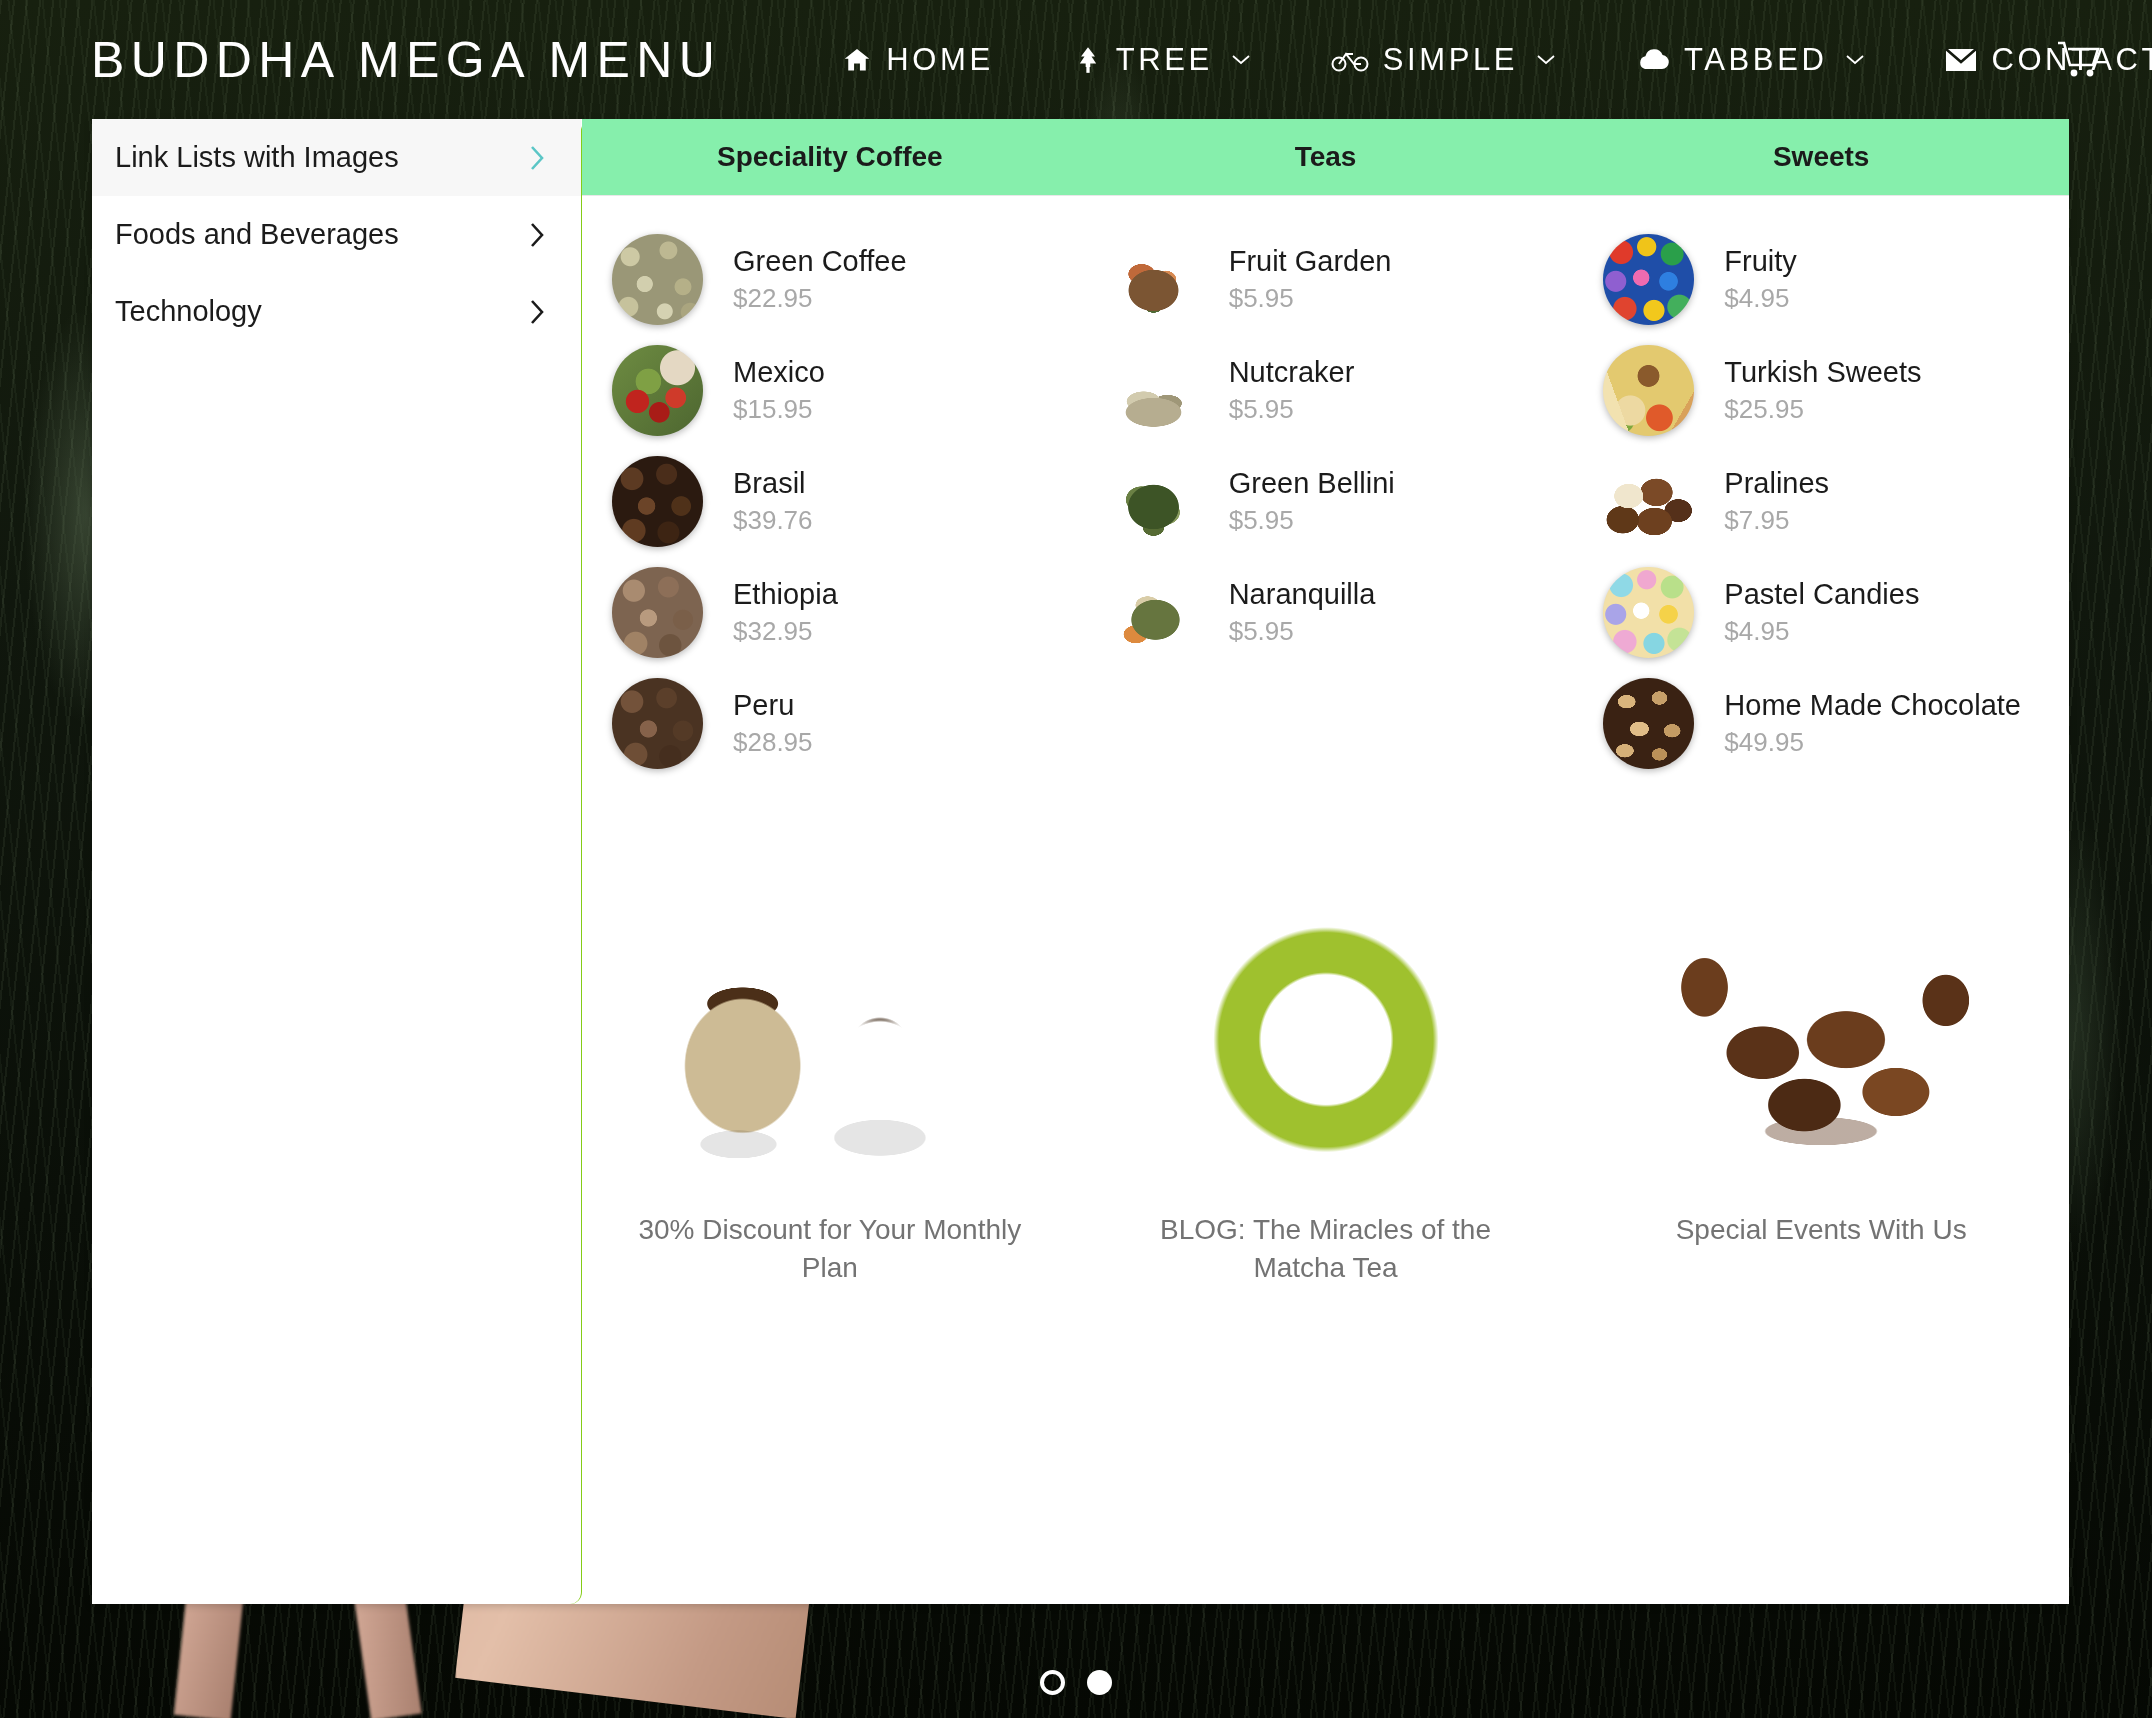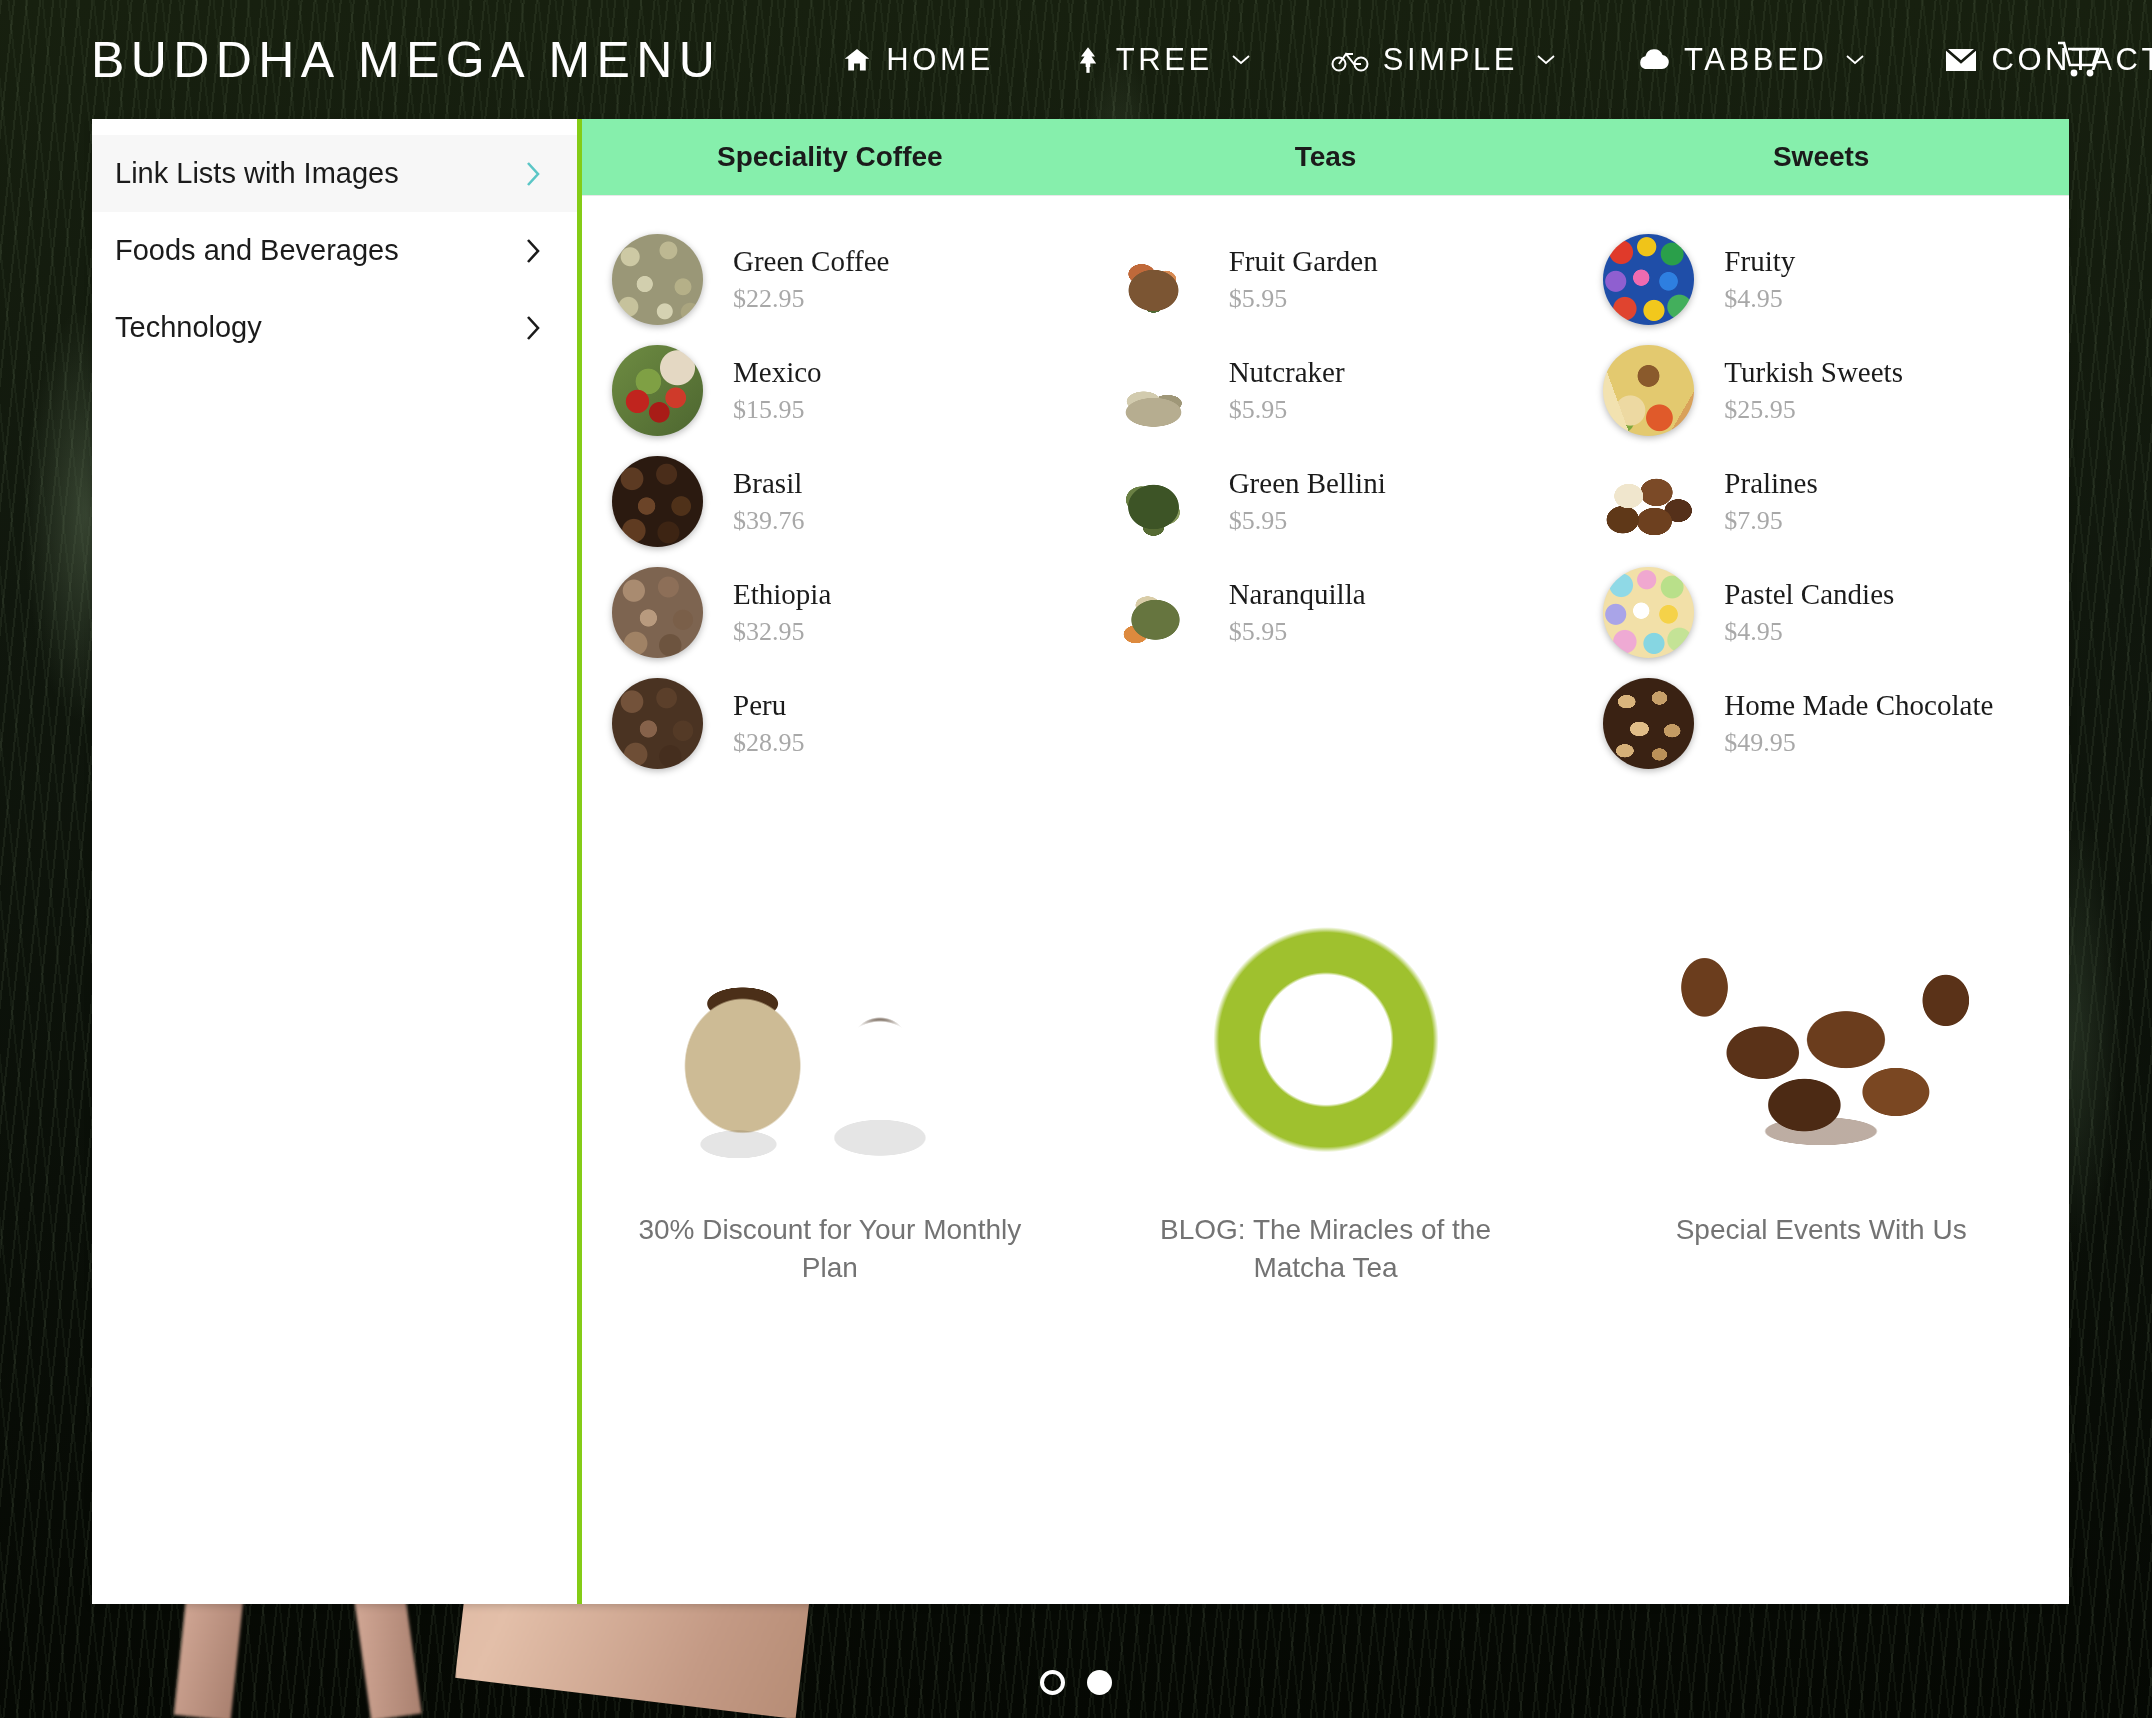--- a/index.html
+++ b/index.html
@@ -111,22 +111,23 @@
     display: flex;
     z-index: 15;
     box-shadow: 0 2px 8px rgba(0,0,0,0.18);
   }
 
   
   #mega-sidebar {
     width: 490px;
     flex: 0 0 490px;
     background: #ffffff;
-    border-right: 5px solid #84cc16;
-    padding-top: 16px;
+    border-right: 1px solid #84cc16;
+    padding-top: 0;
+    border-radius: 12px;
   }
   .sidebar-item {
     height: 77px;
     display: flex; align-items: center; justify-content: space-between;
     padding: 0 36px 0 23px;
     cursor: pointer;
     font-size: 29px;
     color: #1b1b1b;
     font-weight: 400;
   }
@@ -170,21 +171,21 @@
     margin-right: 26px;
     display: flex; align-items: center; justify-content: center;
   }
   .thumb-circle {
     width: 91px; height: 91px; border-radius: 50%;
     box-shadow: 0 2px 7px rgba(0,0,0,0.28);
     background-size: cover; background-position: center;
   }
   .thumb-free { width: 103px; height: 91px; background-size: contain;
     background-repeat: no-repeat; background-position: center; }
-  .prod-text { display: flex; flex-direction: column; justify-content: center; font-family: Liberation Serif, serif; }
+  .prod-text { display: flex; flex-direction: column; justify-content: center; }
   .prod-title { font-size: 29px; color: #1b1b1b; line-height: 1.25; }
   .prod-price { font-size: 26px; color: #a8a8a8; line-height: 1.3; margin-top: 3px; }
 
   
   #promos { display: flex; padding: 71px 0 0 0; }
   .promo { flex: 1 1 0; display: flex; flex-direction: column; align-items: center; padding: 0 24px; }
   .promo-img { width: 416px; height: 327px; background-size: contain;
     background-repeat: no-repeat; background-position: center bottom; }
   .promo-caption {
     margin-top: 34px;

